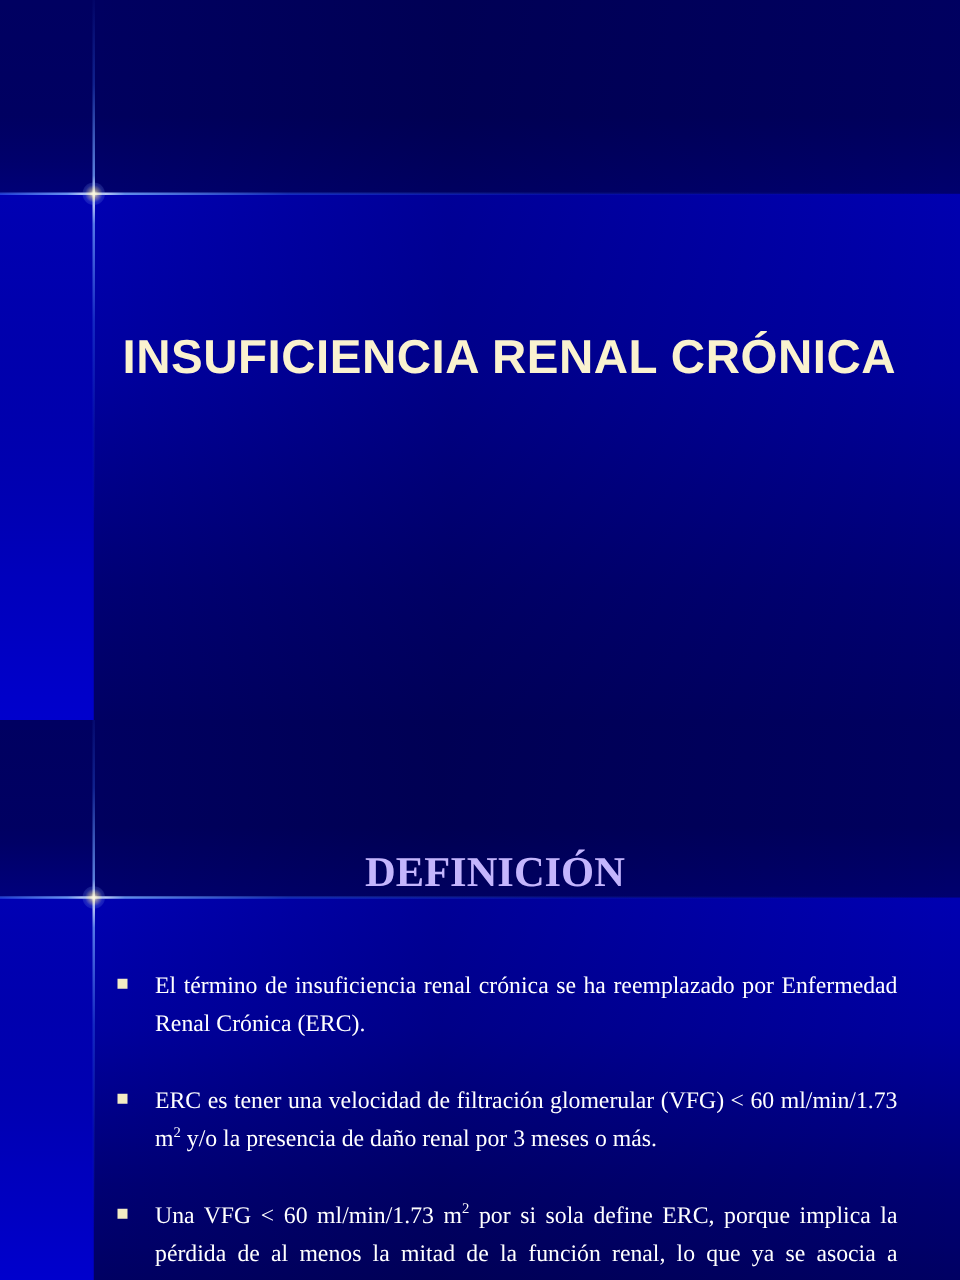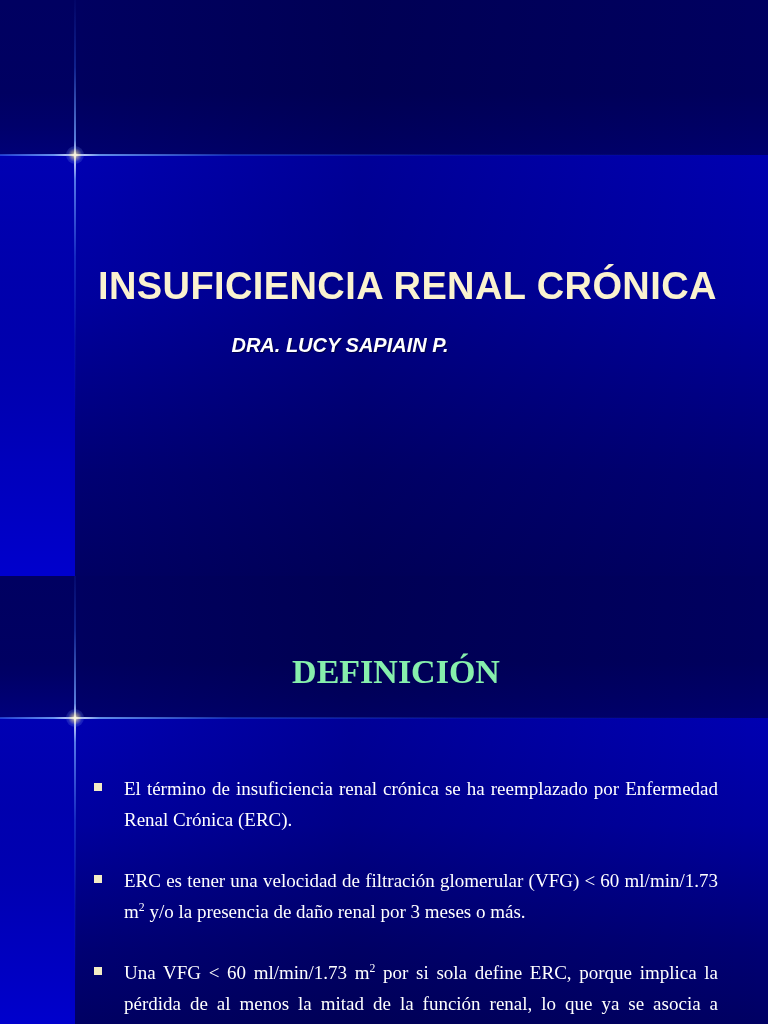--- a/index.html
+++ b/index.html
@@ -141,28 +141,28 @@
   }
   .subtitle-block .sub-line { display: block; }
   .subtitle-block .sub-line.l1 { padding-right: 88px; }
   .subtitle-block .sub-line.l2 { padding-right: 14px; }
   .subtitle-block .sub-line.l3 { padding-right: 12px; }
 
   
   .section-heading {
     position: absolute;
     left: 0;
-    top: 624px;
+    top: 651px;
     width: 768px;
     text-align: center;
     font-family: "Liberation Serif", serif;
     font-weight: bold;
     font-size: 34px;
     line-height: 40px;
-    color: #86efac;
+    color: #c4b5fd;
     padding-left: 24px;
     box-sizing: border-box;
   }
 
   .bullet-list {
     position: absolute;
     left: 94px;
     top: 749px;
     width: 624px;
   }
@@ -203,21 +203,20 @@
 
     <div class="flare" style="left:75px; top:155px;">
       <span class="h-beam"></span>
       <span class="v-beam"></span>
       <span class="core"></span>
     </div>
 
     <h1 class="title-main">INSUFICIENCIA RENAL CRÓNICA</h1>
 
     <div class="subtitle-block">
-      <span class="sub-line l1">DRA. LUCY SAPIAIN P.</span>
     </div>
   </section>
 
   <section class="slide" id="slide-2">
     <div class="bg-top" style="height:142px;"></div>
     <div class="bg-bottom" style="height:306px;"></div>
     <div class="bg-left"></div>
     <div class="bg-rightshade"></div>
 
     <div class="flare" style="left:75px; top:142px;">

